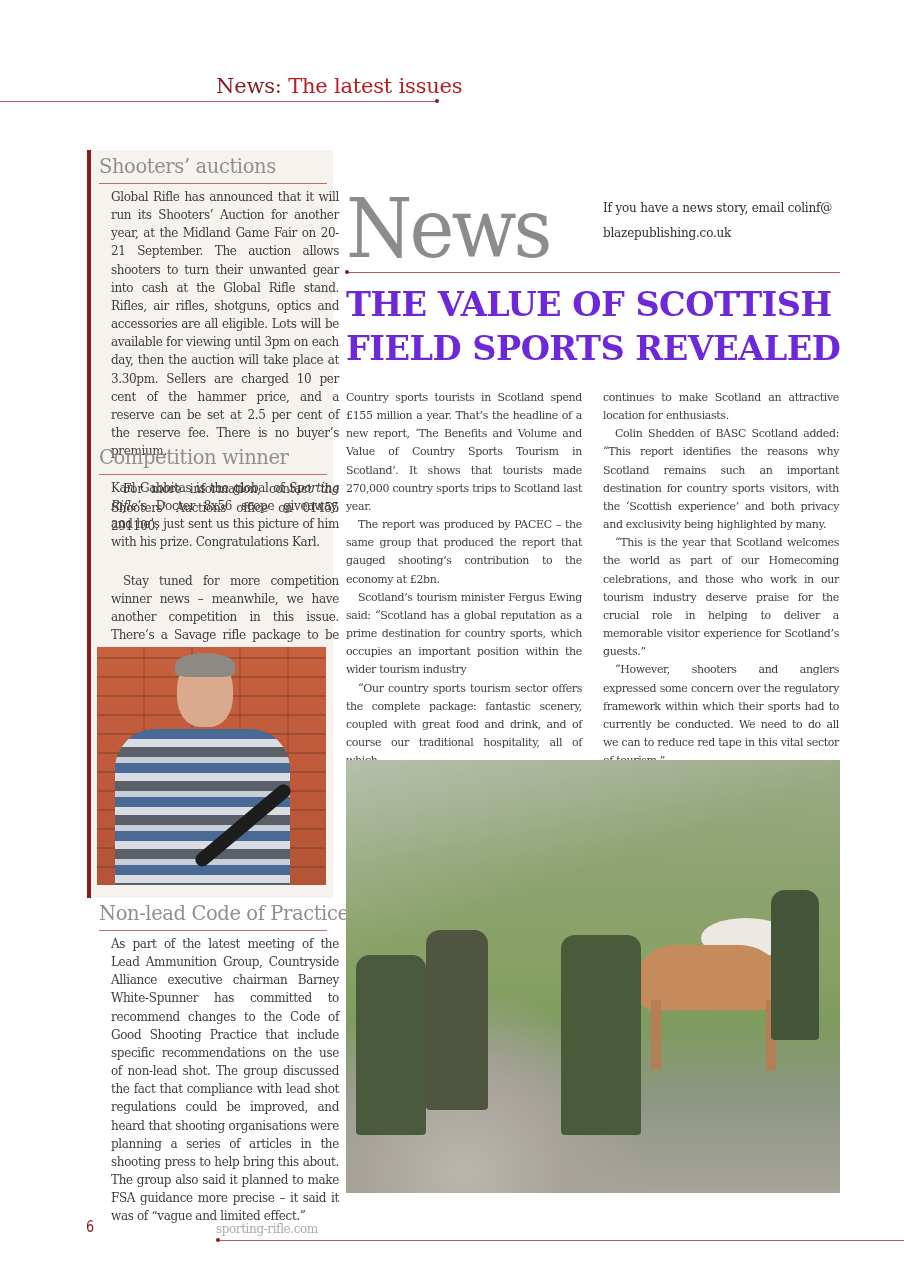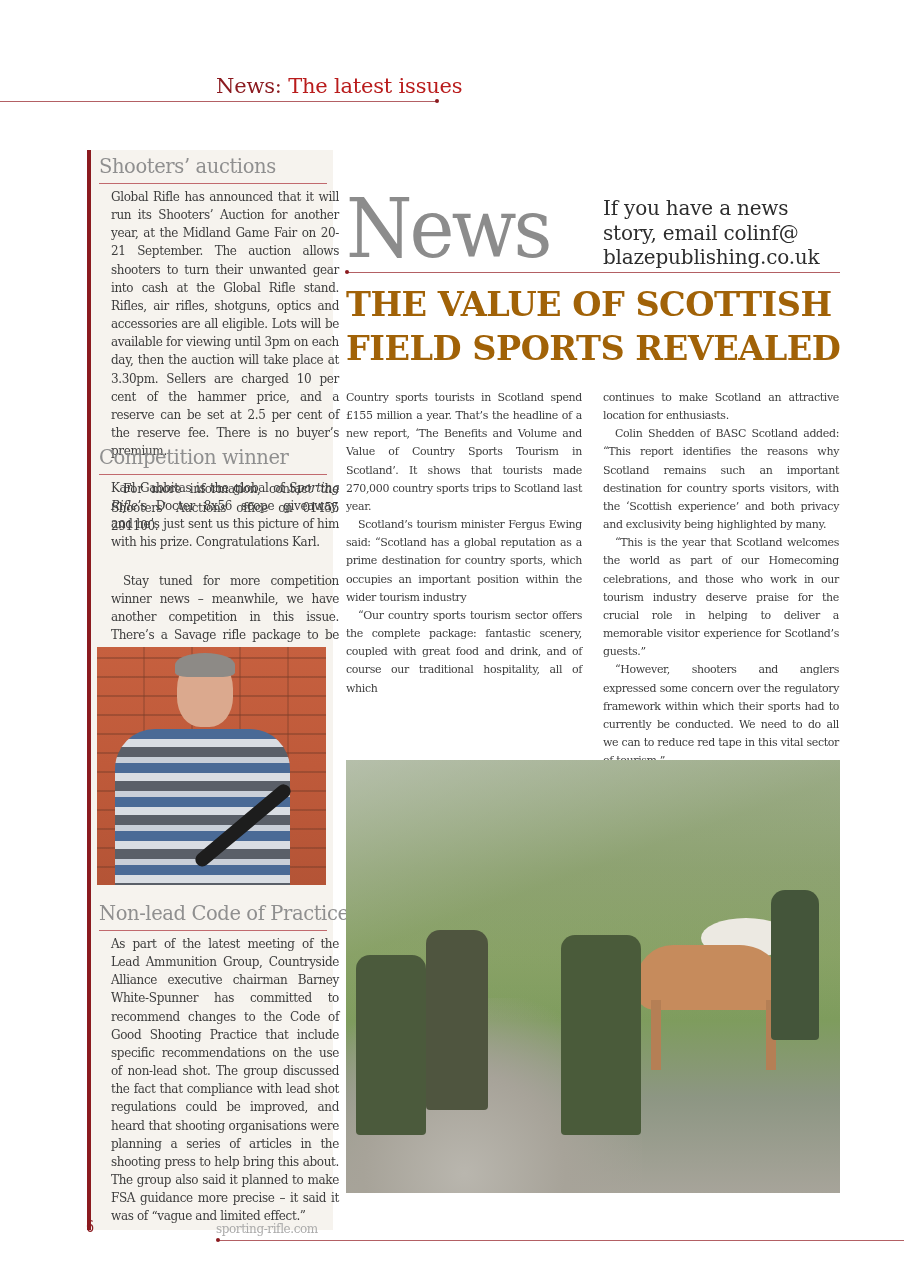--- a/index.html
+++ b/index.html
@@ -8,45 +8,45 @@
   .abs { position:absolute; }
 
   
   .running-head { left:216px; top:74px; font-size:21px; white-space:nowrap; letter-spacing:-0.2px; }
   .running-head .sec { color:#8b1a1f; }
   .running-head .sub { color:#b91c1c; font-weight:300; }
   .head-rule { left:0; top:101px; width:438px; height:1px; background:#b36064; }
   .head-rule::after { content:""; position:absolute; right:-1px; top:-2px; width:4px; height:4px; border-radius:50%; background:#8b1a1f; }
 
   
-  .sidebar { left:87px; top:150px; width:246px; height:1080px; background:#f6f3ee; border-left:4px solid #8b1a1f; box-sizing:border-box; }
+  .sidebar { left:87px; top:150px; width:246px; height:748px; background:#f6f3ee; border-left:4px solid #8b1a1f; box-sizing:border-box; }
   .sb-head { position:absolute; left:8px; font-family:"DejaVu Serif", serif; font-weight:300; font-size:19.5px; color:#8f8f8f; letter-spacing:-0.4px; white-space:nowrap; }
   .sb-rule { position:absolute; left:8px; width:228px; height:1px; background:#c1696d; }
   .sb-text { position:absolute; left:20px; width:228px; font-size:12px; line-height:18.15px; text-align:justify; color:#3d3d3d; letter-spacing:-0.35px; }
   .sb-text p { margin:0; }
   .sb-text p.indent { text-indent:12px;margin-top:20px; }
 
   .photo-man { position:absolute; left:6px; top:497px; width:229px; height:238px; overflow:hidden;
                background:
                  repeating-linear-gradient(0deg, transparent 0 17px, rgba(120,60,40,0.45) 17px 19px),
                  linear-gradient(180deg, #c6603f 0%, #bf5a3a 50%, #b45436 100%); }
   .photo-man .bricks { position:absolute; inset:0;
                background: repeating-linear-gradient(90deg, transparent 0 46px, rgba(120,60,40,0.35) 46px 48px); }
   .man-head { position:absolute; left:80px; top:10px; width:56px; height:70px; border-radius:45% 45% 42% 42%; background:#dba98e; }
   .man-hair { position:absolute; left:78px; top:6px; width:60px; height:24px; border-radius:50% 50% 20% 20%; background:#8d8a86; }
   .man-body { position:absolute; left:18px; top:82px; width:175px; height:170px; border-radius:40px 40px 0 0;
               background: repeating-linear-gradient(180deg, #4a6a96 0 10px, #d9dde3 10px 18px, #5a5f68 18px 28px, #c9cfd8 28px 34px); }
   .man-scope { position:absolute; left:95px; top:140px; width:120px; height:14px; border-radius:7px; background:#1d1d1d; transform:rotate(-40deg); transform-origin:left center; left:100px; top:210px; }
 
   
   .news-big { left:346px; top:188px; font-family:"DejaVu Serif", serif; font-weight:300; font-size:76px; line-height:1; color:#8c8c8c; letter-spacing:-3px; transform:scaleY(1.08); transform-origin:left top; }
-  .contact { left:603px; top:196px; width:240px; font-family:"DejaVu Serif", serif; font-size:20px; line-height:24.5px; color:#2d2d2d; letter-spacing:-0.2px; }
+  .contact { left:603px; top:196px; width:240px; font-family:"DejaVu Serif", serif; font-size:12px; line-height:24.5px; color:#2d2d2d; letter-spacing:-0.2px; }
   .main-rule { left:346px; top:272px; width:494px; height:1px; background:#b36064; }
   .main-rule::before { content:""; position:absolute; left:-1px; top:-2px; width:4px; height:4px; border-radius:50%; background:#8b1a1f; }
-  .headline { left:346px; top:283px; width:500px; font-family:"DejaVu Serif", serif; font-weight:bold; font-size:33.5px; line-height:44px; color:#a16207; letter-spacing:-0.5px; }
+  .headline { left:346px; top:283px; width:500px; font-family:"DejaVu Serif", serif; font-weight:bold; font-size:33.5px; line-height:44px; color:#6d28d9; letter-spacing:-0.5px; }
 
   .col { top:389px; width:236px; font-size:11px; line-height:18.15px; text-align:justify; color:#3d3d3d; letter-spacing:-0.35px; }
   .col p { margin:0; }
   .col p.indent { text-indent:12px; }
   .col-1 { left:346px; }
   .col-2 { left:603px; }
 
   .photo-hill { left:346px; top:760px; width:494px; height:433px; overflow:hidden;
                 background: linear-gradient(180deg, #9fae8d 0%, #8ea372 25%, #88a265 45%, #7e9c5d 60%, #8d9683 78%, #a7a49a 100%); }
   .photo-hill .slope { position:absolute; left:0; top:0; width:100%; height:60%;
@@ -104,20 +104,21 @@
   </div>
 </div>
 
 <div class="abs news-big">News</div>
 <div class="abs contact">If you have a news story, email colinf@ blazepublishing.co.uk</div>
 <div class="abs main-rule"></div>
 <div class="abs headline">THE VALUE OF SCOTTISH FIELD SPORTS REVEALED</div>
 
 <div class="abs col col-1">
   <p>Country sports tourists in Scotland spend £155 million a year. That’s the headline of a new report, ‘The Benefits and Volume and Value of Country Sports Tourism in Scotland’. It shows that tourists made 270,000 country sports trips to Scotland last year.</p>
+  <p class="indent">The report was produced by PACEC – the same group that produced the report that gauged shooting’s contribution to the economy at £2bn.</p>
   <p class="indent">Scotland’s tourism minister Fergus Ewing said: “Scotland has a global reputation as a prime destination for country sports, which occupies an important position within the wider tourism industry</p>
   <p class="indent">“Our country sports tourism sector offers the complete package: fantastic scenery, coupled with great food and drink, and of course our traditional hospitality, all of which</p>
 </div>
 <div class="abs col col-2">
   <p>continues to make Scotland an attractive location for enthusiasts.</p>
   <p class="indent">Colin Shedden of BASC Scotland added: “This report identifies the reasons why Scotland remains such an important destination for country sports visitors, with the ‘Scottish experience’ and both privacy and exclusivity being highlighted by many.</p>
   <p class="indent">“This is the year that Scotland welcomes the world as part of our Homecoming celebrations, and those who work in our tourism industry deserve praise for the crucial role in helping to deliver a memorable visitor experience for Scotland’s guests.”</p>
   <p class="indent">“However, shooters and anglers expressed some concern over the regulatory framework within which their sports had to currently be conducted. We need to do all we can to reduce red tape in this vital sector of tourism.”</p>
 </div>
 

